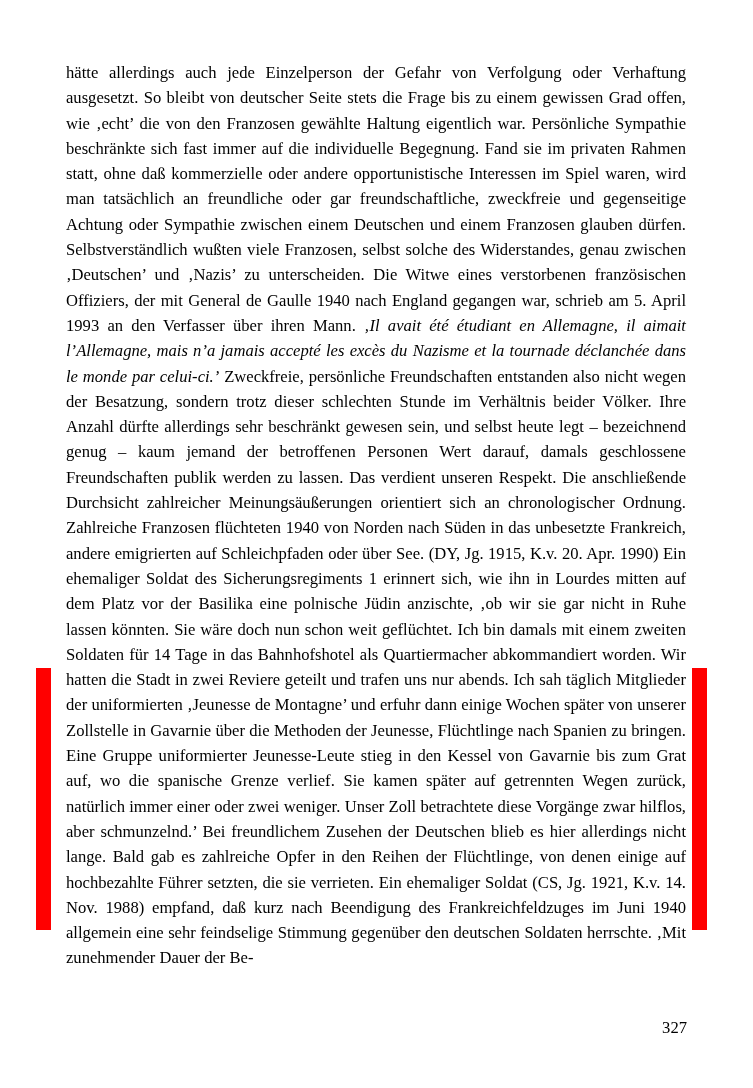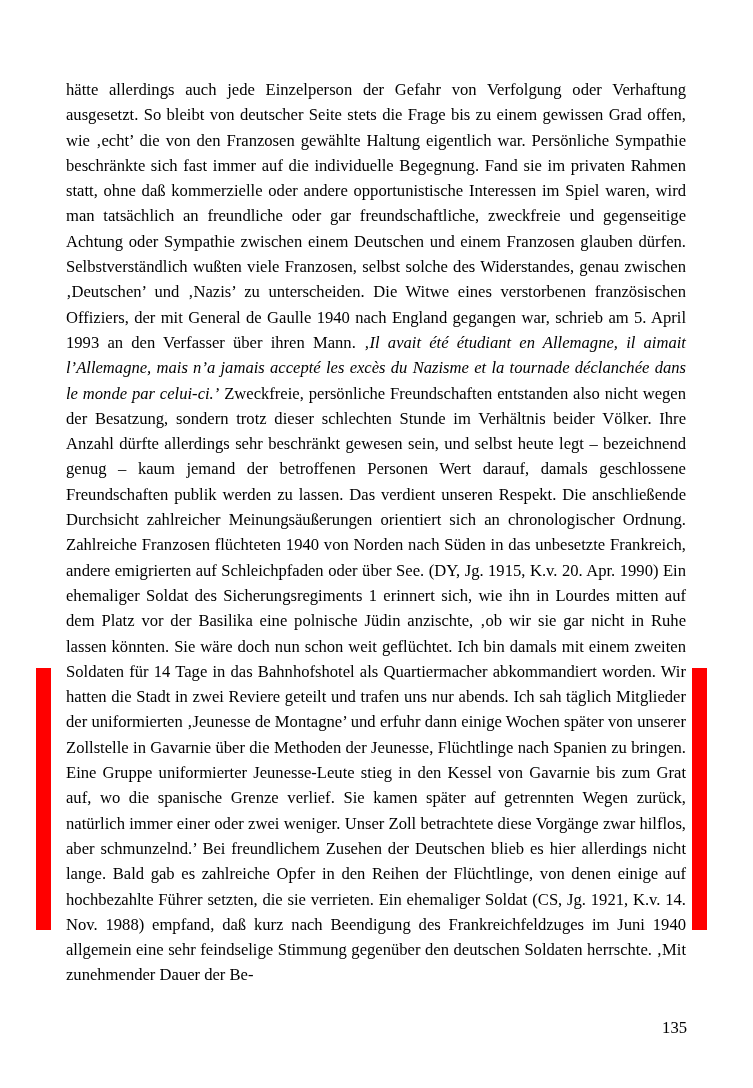--- a/index.html
+++ b/index.html
@@ -17,21 +17,20 @@
   }
   .page {
     position: absolute;
     inset: 0;
   }
   .text-column {
     position: absolute;
     left: 66px;
     top: 60px;
     width: 620px;
-    margin-top: 17px;
   }
   .para {
     margin: 0;
     font-size: 16.6px;
     line-height: 25.3px;
     text-align: justify;
     text-justify: inter-word;
     hyphens: manual;
     color: #000000;
   }
@@ -69,15 +68,15 @@
 
 <div class="page">
 
   <div class="text-column">
     <p class="para"><span>hätte allerdings auch jede Einzelperson der Gefahr von Verfolgung oder Verhaftung ausgesetzt. So bleibt von deutscher Seite stets die Frage bis zu einem gewissen Grad offen, wie ‚echt’ die von den Franzosen gewählte Haltung eigentlich war. Persönliche Sympathie beschränkte sich fast immer auf die individuelle Begegnung. Fand sie im privaten Rahmen statt, ohne daß kommerzielle oder andere opportunistische Interessen im Spiel waren, wird man tatsächlich an freundliche oder gar freundschaftliche, zweckfreie und gegenseitige Achtung oder Sympathie zwischen einem Deutschen und einem Franzosen glauben dürfen. Selbstverständlich wußten viele Franzosen, selbst solche des Widerstandes, genau zwischen ‚Deutschen’ und ‚Nazis’ zu unterscheiden. Die Witwe eines verstorbenen französischen Offiziers, der mit General de Gaulle 1940 nach England gegangen war, schrieb am 5. April 1993 an den Verfasser über ihren Mann. </span><span class="it">‚Il avait été étudiant en Allemagne, il aimait l’Allemagne, mais n’a jamais accepté les excès du Nazisme et la tournade déclanchée dans le monde par celui-ci.’</span><span> Zweckfreie, persönliche Freundschaften entstanden also nicht wegen der Besatzung, sondern trotz dieser schlechten Stunde im Verhältnis beider Völker. Ihre Anzahl dürfte allerdings sehr beschränkt gewesen sein, und selbst heute legt – bezeichnend genug – kaum jemand der betroffenen Personen Wert darauf, damals geschlossene Freundschaften publik werden zu lassen. Das verdient unseren Respekt. Die anschließende Durchsicht zahlreicher Meinungsäußerungen orientiert sich an chronologischer Ordnung. Zahlreiche Franzosen flüchteten 1940 von Norden nach Süden in das unbesetzte Frankreich, andere emigrierten auf Schleichpfaden oder über See. (DY, Jg. 1915, K.v. 20. Apr. 1990) Ein ehemaliger Soldat des Sicherungsregiments 1 erinnert sich, wie ihn in Lourdes mitten auf dem Platz vor der Basilika eine polnische Jüdin anzischte, ‚ob wir sie gar nicht in Ruhe lassen könnten. Sie wäre doch nun schon weit geflüchtet. Ich bin damals mit einem zweiten Soldaten für 14 Tage in das Bahnhofshotel als Quartiermacher abkommandiert worden. Wir hatten die Stadt in zwei Reviere geteilt und trafen uns nur abends. Ich sah täglich Mitglieder der uniformierten ‚Jeunesse de Montagne’ und erfuhr dann einige Wochen später von unserer Zollstelle in Gavarnie über die Methoden der Jeunesse, Flüchtlinge nach Spanien zu bringen. Eine Gruppe uniformierter Jeunesse-Leute stieg in den Kessel von Gavarnie bis zum Grat auf, wo die spanische Grenze verlief. Sie kamen später auf getrennten Wegen zurück, natürlich immer einer oder zwei weniger. Unser Zoll betrachtete diese Vorgänge zwar hilflos, aber schmunzelnd.’ Bei freundlichem Zusehen der Deutschen blieb es hier allerdings nicht lange. Bald gab es zahlreiche Opfer in den Reihen der Flüchtlinge, von denen einige auf hochbezahlte Führer setzten, die sie verrieten. Ein ehemaliger Soldat (CS, Jg. 1921, K.v. 14. Nov. 1988) empfand, daß kurz nach Beendigung des Frankreichfeldzuges im Juni 1940 allgemein eine sehr feindselige Stimmung gegenüber den deutschen Soldaten herrschte. ‚Mit zunehmender Dauer der Be-</span></p>
   </div>
 
   <div class="marker marker-left"></div>
   <div class="marker marker-right"></div>
 
-  <div class="page-number">135</div>
+  <div class="page-number">327</div>
 
 </div>
 
 </body></html>

